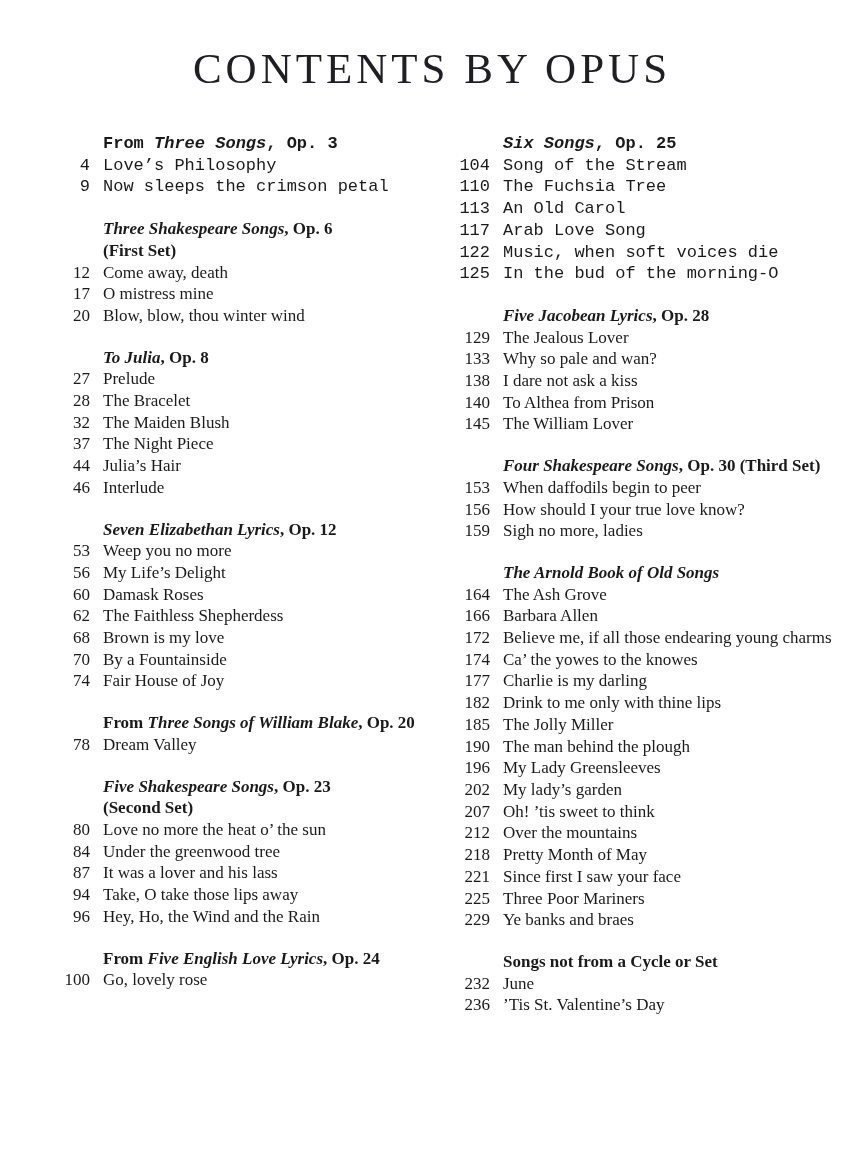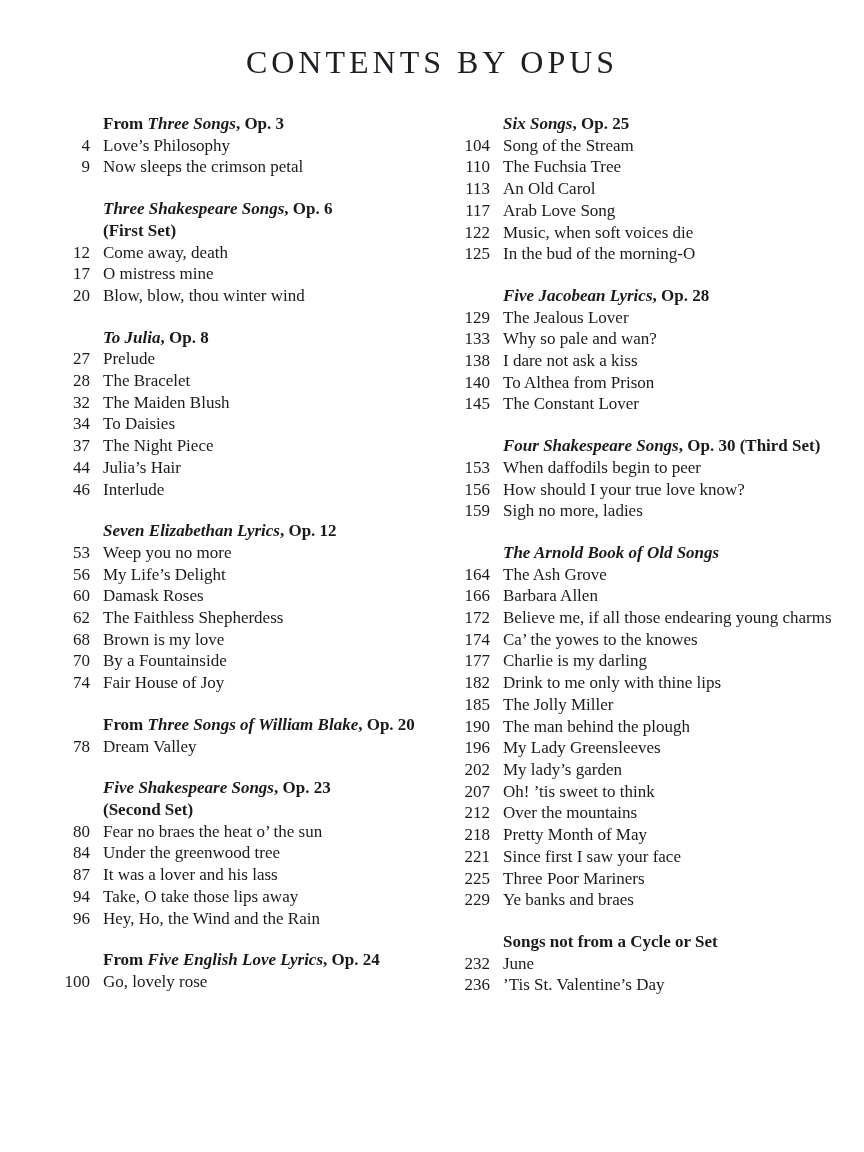--- a/index.html
+++ b/index.html
@@ -7,36 +7,36 @@
     width: 864px;
     height: 1152px;
     background: #ffffff;
     color: #1a1a1a;
     font-family: "Liberation Serif", serif;
     overflow: hidden;
   }
   .title {
     margin: 44px 0 0 0;
     text-align: center;
-    font-size: 32px;
+    font-size: 43px;
     font-weight: 400;
     letter-spacing: 4px;
     color: #1f1f23;
     white-space: nowrap;
   }
   .columns {
     display: flex;
     align-items: flex-start;
     padding: 32px 0 0 40px;
   }
   .col { flex: none; }
   .col-1 { width: 400px; }
   .col-2 { width: 424px; }
   .sec { margin-top: 20px; }
-  .sec:first-child { margin-top: 0; }
+  .sec:first-child { margin-top: 8px; font-family: Liberation Mono, monospace; }
   .hd {
     font-weight: 700;
     font-size: 17px;
     line-height: 21.7px;
     padding-left: 63px;
     white-space: nowrap;
   }
   .it { font-style: italic; }
   .entry {
     display: flex;
@@ -93,24 +93,20 @@
           </div>
           <div class="entry">
             <span class="num">28</span>
             <span class="song">The Bracelet</span>
           </div>
           <div class="entry">
             <span class="num">32</span>
             <span class="song">The Maiden Blush</span>
           </div>
           <div class="entry">
-            <span class="num">34</span>
-            <span class="song">To Daisies</span>
-          </div>
-          <div class="entry">
             <span class="num">37</span>
             <span class="song">The Night Piece</span>
           </div>
           <div class="entry">
             <span class="num">44</span>
             <span class="song">Julia’s Hair</span>
           </div>
           <div class="entry">
             <span class="num">46</span>
             <span class="song">Interlude</span>
@@ -152,21 +148,21 @@
           <div class="entry">
             <span class="num">78</span>
             <span class="song">Dream Valley</span>
           </div>
         </section>
         <section class="sec">
           <div class="hd"><span class="it">Five Shakespeare Songs</span><span>, Op. 23</span></div>
           <div class="hd">(Second Set)</div>
           <div class="entry">
             <span class="num">80</span>
-            <span class="song">Fear no braes the heat o’ the sun</span>
+            <span class="song">Love no more the heat o’ the sun</span>
           </div>
           <div class="entry">
             <span class="num">84</span>
             <span class="song">Under the greenwood tree</span>
           </div>
           <div class="entry">
             <span class="num">87</span>
             <span class="song">It was a lover and his lass</span>
           </div>
           <div class="entry">
@@ -227,21 +223,21 @@
           <div class="entry">
             <span class="num">138</span>
             <span class="song">I dare not ask a kiss</span>
           </div>
           <div class="entry">
             <span class="num">140</span>
             <span class="song">To Althea from Prison</span>
           </div>
           <div class="entry">
             <span class="num">145</span>
-            <span class="song">The Constant Lover</span>
+            <span class="song">The William Lover</span>
           </div>
         </section>
         <section class="sec">
           <div class="hd"><span class="it">Four Shakespeare Songs</span><span>, Op. 30 (Third Set)</span></div>
           <div class="entry">
             <span class="num">153</span>
             <span class="song">When daffodils begin to peer</span>
           </div>
           <div class="entry">
             <span class="num">156</span>

